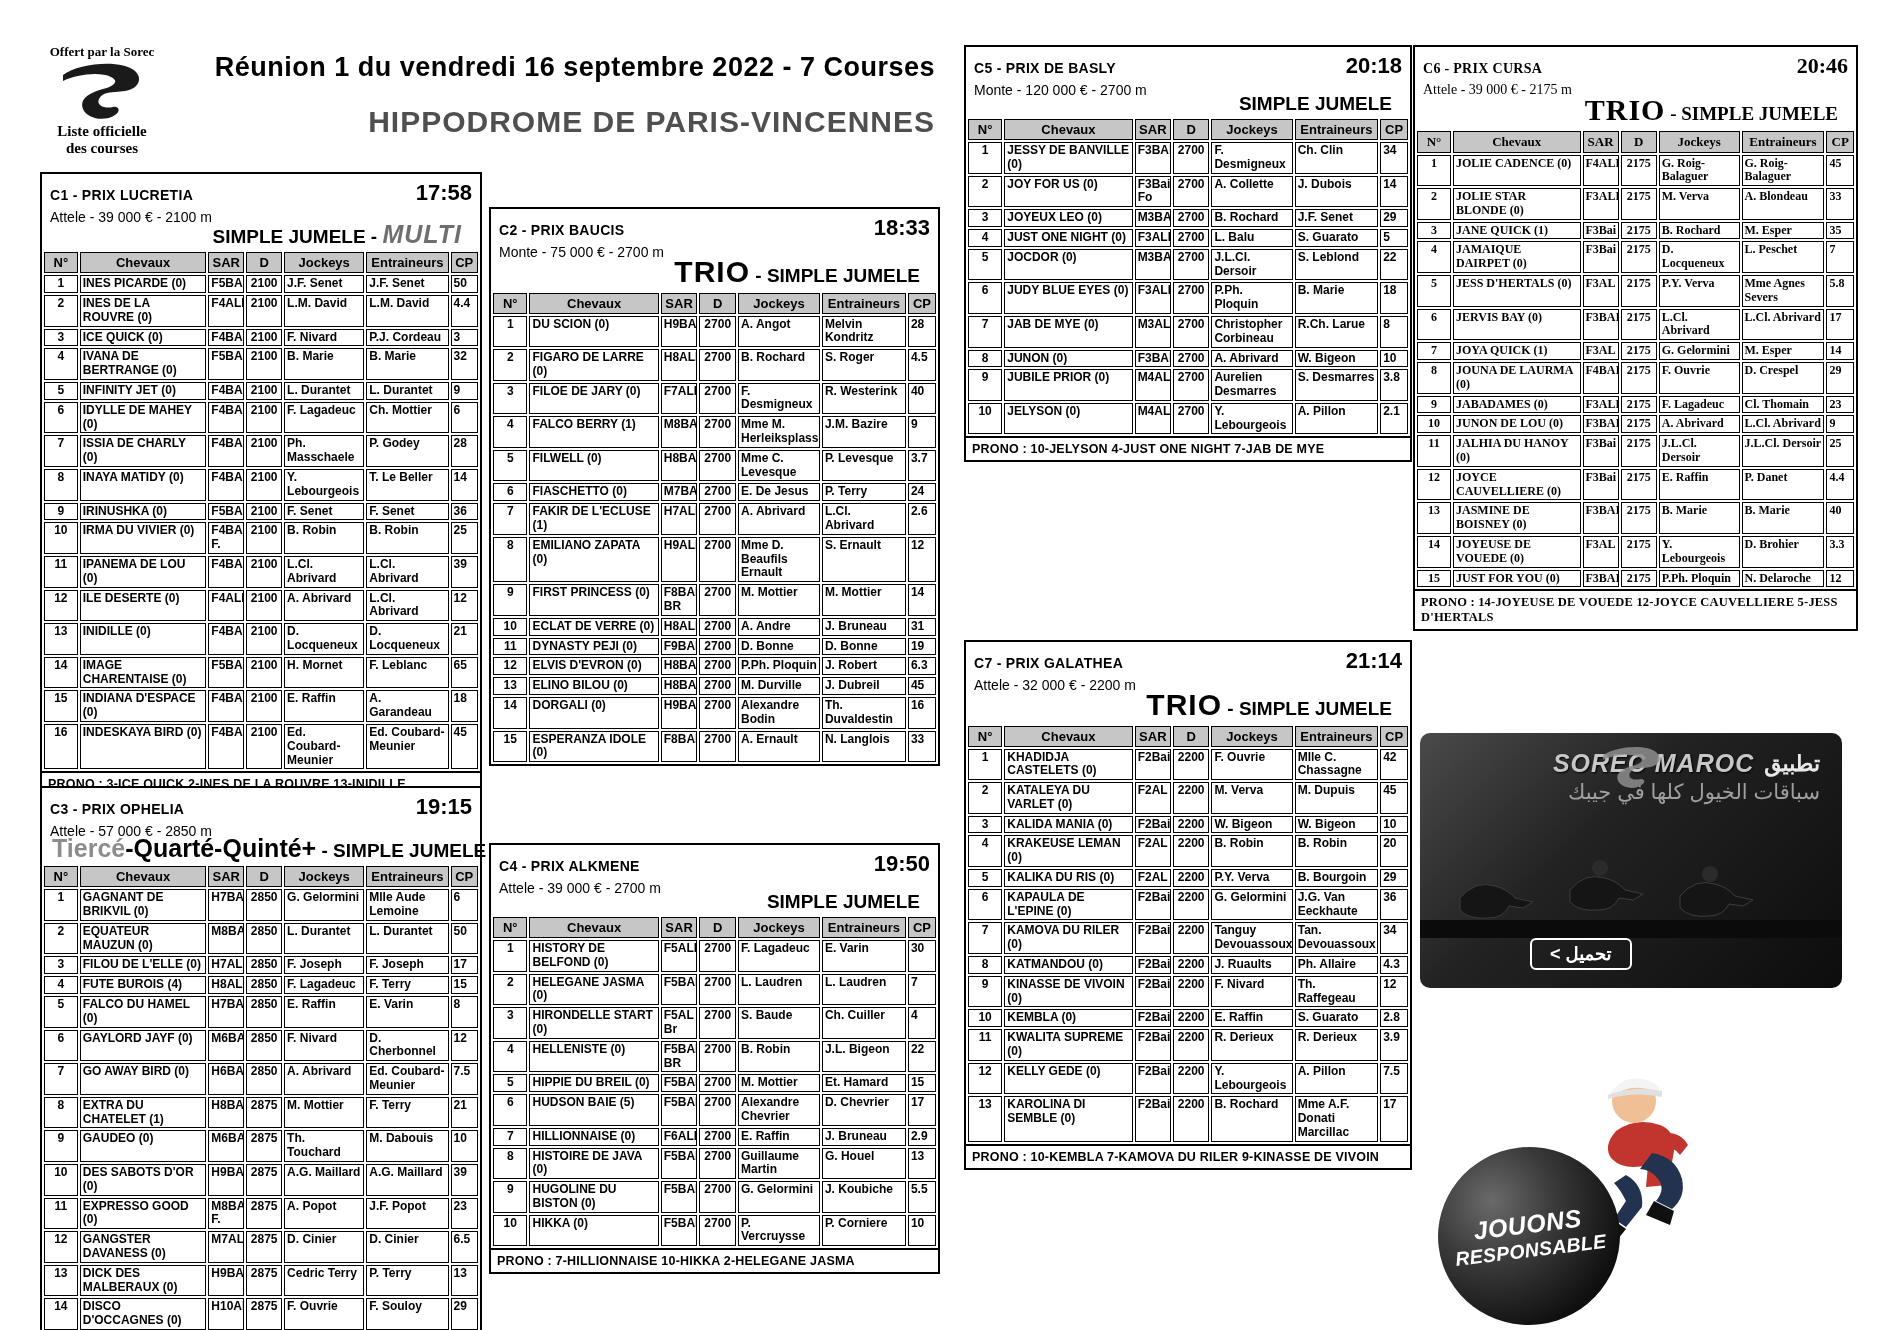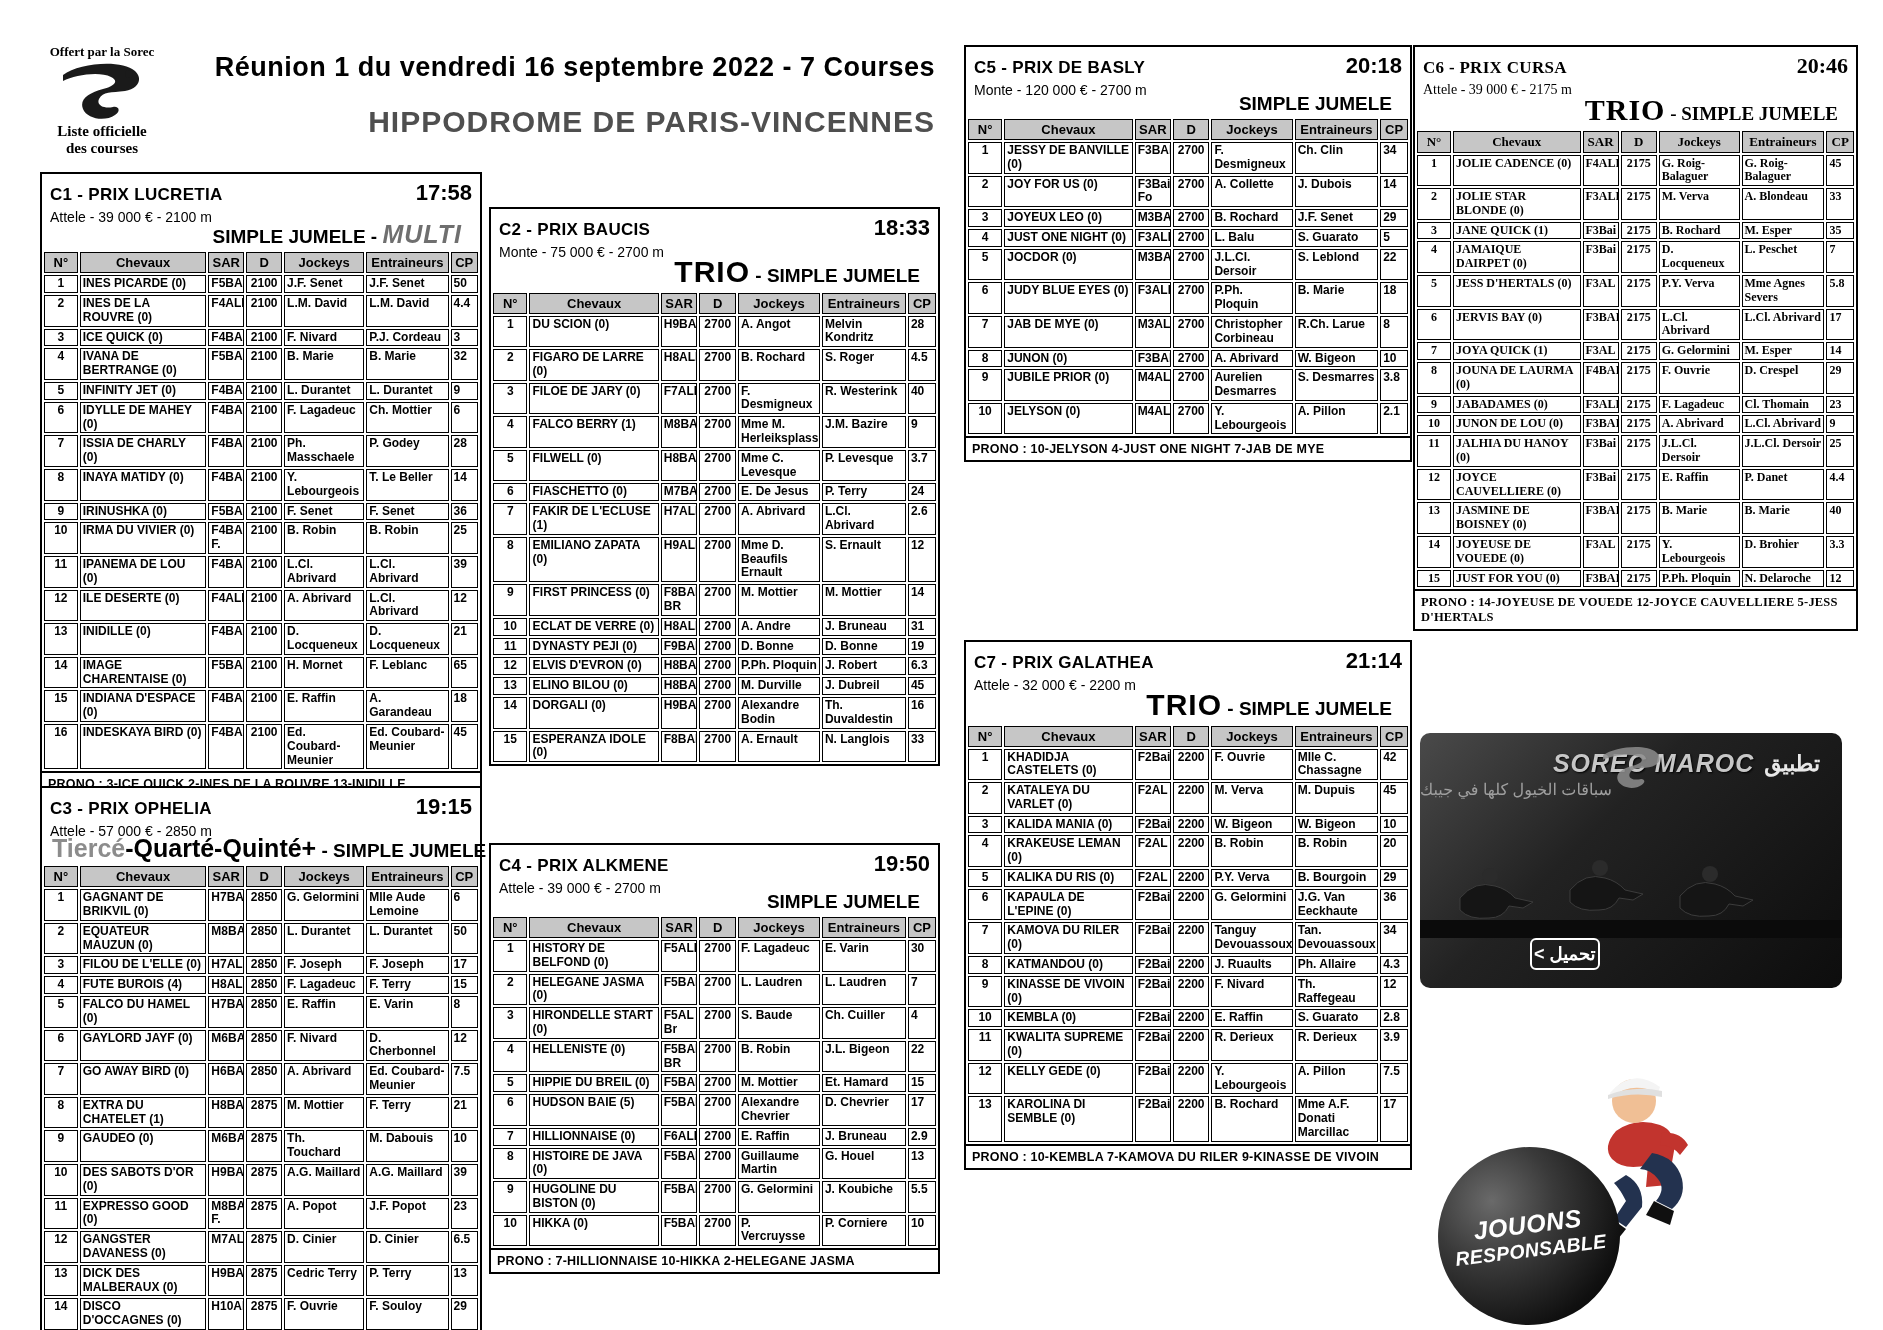--- a/index.html
+++ b/index.html
@@ -19,21 +19,21 @@
   .race-card{position:absolute;border:2px solid #000;background:#fff;}
   .pos-c1{left:40px;top:172px;width:438px;}
   .pos-c3{left:40px;top:786px;width:438px;}
   .pos-c2{left:489px;top:207px;width:447px;}
   .pos-c4{left:489px;top:843px;width:447px;}
   .pos-c5{left:964px;top:45px;width:444px;}
   .pos-c7{left:964px;top:640px;width:444px;}
   .pos-c6{left:1413px;top:45px;width:441px;font-family:Liberation Serif, serif;}
   .race-head{padding:6px 8px 3px 8px;}
   .race-title-row{display:flex;justify-content:space-between;align-items:baseline;}
-  .race-idname{font-size:17px;font-weight:bold;letter-spacing:0.3px;}
+  .race-idname{font-size:14px;font-weight:bold;letter-spacing:0.3px;}
   .race-time{font-size:22px;font-weight:bold;}
   .race-conditions{font-size:14px;margin-top:3px;}
   .race-bet{text-align:right;padding-right:10px;margin-top:-4px;line-height:1.05;white-space:nowrap;}
   .race-bet.left{text-align:right;padding-left:2px;}
   .bet-plain{font-size:19px;font-weight:bold;}
   .bet-multi{font-size:25px;font-weight:bold;font-style:italic;color:#6f6f6f;letter-spacing:1px;}
   .bet-trio{font-size:30px;font-weight:bold;letter-spacing:1px;}
   .bet-tierce{font-size:25px;font-weight:bold;color:#8c8c8c;}
   .bet-quarte{font-size:25px;font-weight:bold;}
   table.race-table{width:100%;border-collapse:separate;border-spacing:2px;table-layout:fixed;}
@@ -43,24 +43,24 @@
   td.c-sar{font-size:7.5px;}
   td.c-d{text-align:center;font-size:12.5px;}
   td.c-cp{font-size:12px;}
   .race-prono{border-top:2px solid #000;font-size:12.5px;font-weight:bold;padding:4px 6px;letter-spacing:0.2px;}
   
   .ad-sorec{position:absolute;left:1420px;top:733px;width:422px;height:255px;border-radius:10px;
     background:linear-gradient(135deg,#4a4a4a 0%,#222 40%,#0d0d0d 100%);overflow:hidden;}
   .ad-sorec .brand-row{display:flex;justify-content:flex-end;align-items:center;gap:10px;padding:16px 22px 0 0;}
   .ad-sorec .brand{font-size:25px;font-weight:bold;font-style:italic;color:#c7c7c7;text-shadow:1px 1px 2px #000;letter-spacing:1px;}
   .ad-sorec .arabic-app{font-size:22px;color:#e8e8e8;font-weight:bold;}
-  .ad-sorec .arabic-line{text-align:left;padding:2px 22px 0 0;font-size:16px;color:#9f9f9f;}
+  .ad-sorec .arabic-line{text-align:right;padding:2px 22px 0 0;font-size:21px;color:#9f9f9f;}
   .ad-sorec .horses{position:absolute;left:0;top:95px;width:100%;}
   .ad-sorec .dl-btn{position:absolute;left:110px;bottom:18px;border:2px solid #fff;border-radius:6px;
-    color:#fff;font-size:18px;font-weight:bold;padding:3px 2px;letter-spacing:1px;}
+    color:#fff;font-size:18px;font-weight:bold;padding:3px 18px;letter-spacing:1px;}
   .ad-sorec .swoosh-small{position:absolute;left:180px;top:12px;opacity:0.85;}
   .ad-jouons{position:absolute;left:1438px;top:1035px;width:290px;height:290px;}
   .ball{position:absolute;left:0px;top:112px;width:182px;height:178px;border-radius:50%;
     background:radial-gradient(circle at 32% 28%,#6a6a6a 0%,#3a3a3a 35%,#101010 75%,#000 100%);
     display:flex;flex-direction:column;justify-content:center;align-items:center;transform:rotate(-7deg);}
   .ball .l1{color:#fff;font-weight:bold;font-style:italic;font-size:25px;letter-spacing:0.5px;}
   .ball .l2{color:#fff;font-weight:bold;font-style:italic;font-size:19.5px;letter-spacing:0.3px;}
   .jockey-svg{position:absolute;left:118px;top:0px;}
 </style>
 </head>

